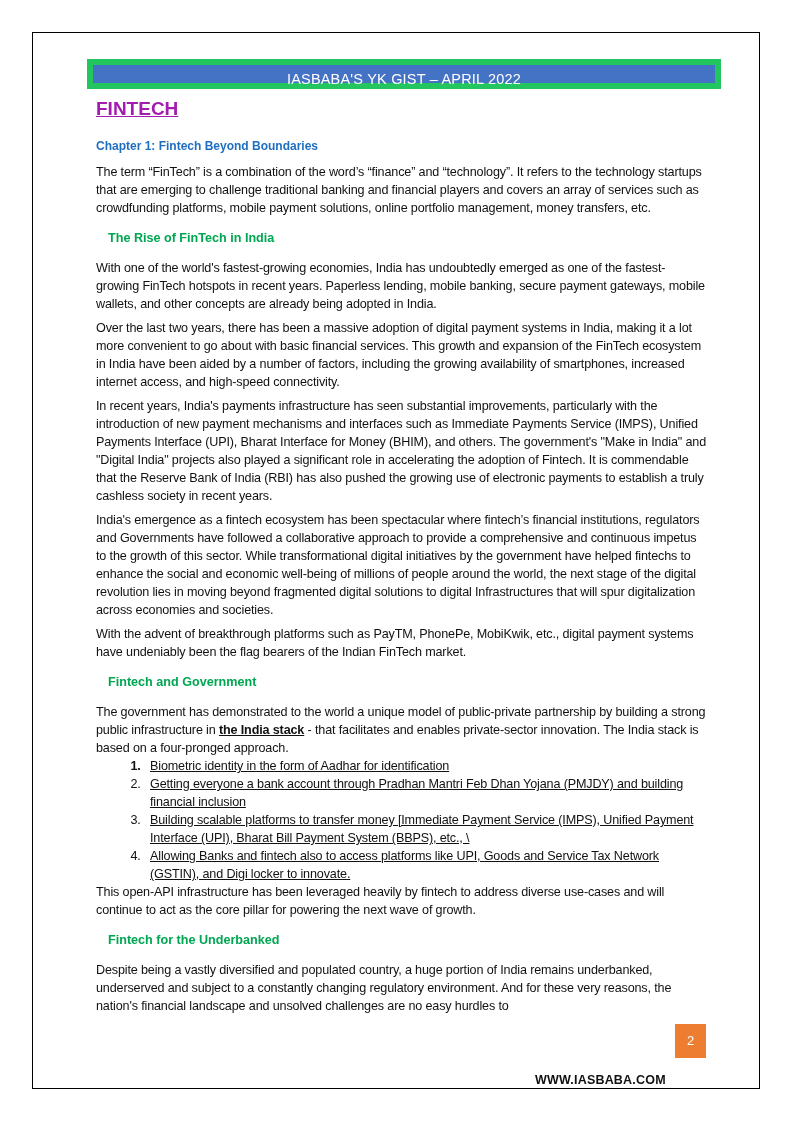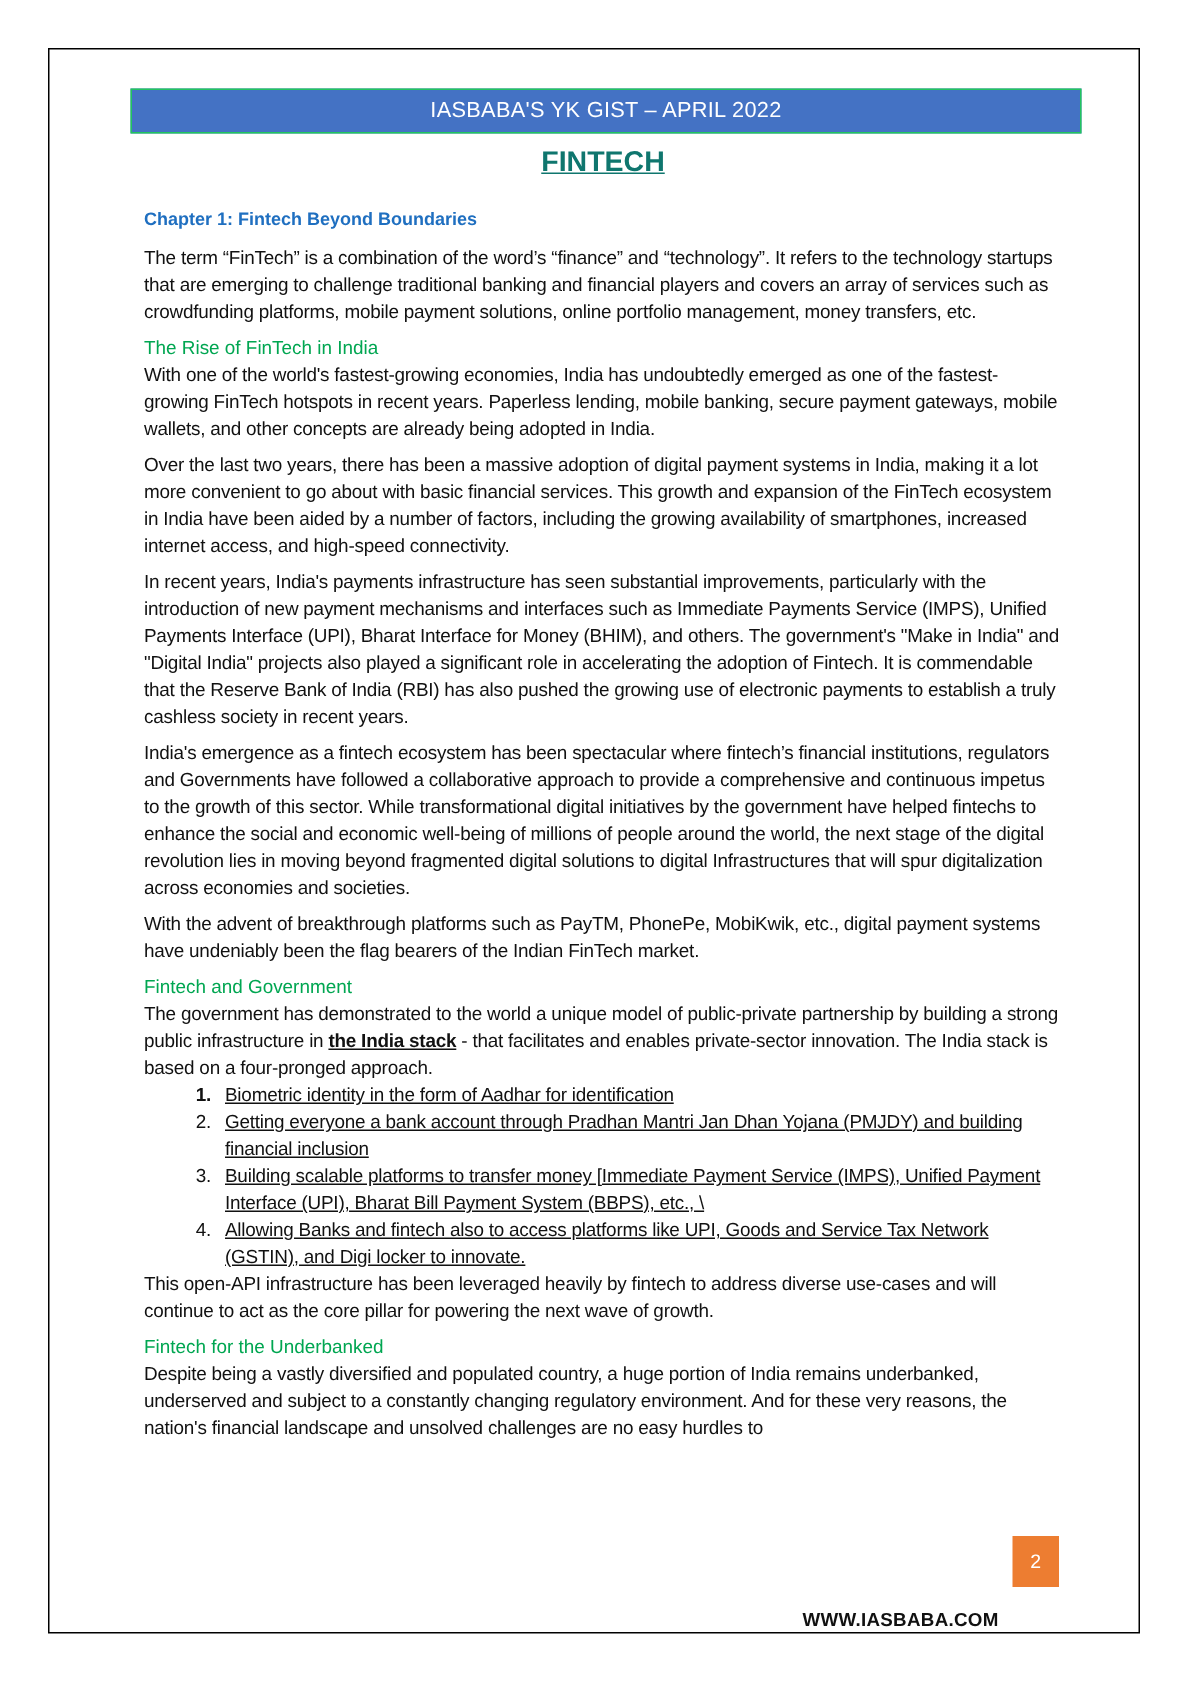--- a/index.html
+++ b/index.html
@@ -1,31 +1,31 @@
 <!DOCTYPE html>
 <html><head>
 <meta charset="utf-8">
 <style>
   html, body { margin: 0; padding: 0; background: #ffffff; }
   body { width: 794px; height: 1123px; position: relative; overflow: hidden;
          font-family: "Liberation Sans", sans-serif; color: #111; }
   .page-border { position: absolute; left: 32px; top: 32px; width: 728px; height: 1057px;
                  border: 1.5px solid #000; box-sizing: border-box; }
   .header-bar { position: absolute; left: 87px; top: 59px; width: 634px; height: 30px;
-                background: #4472C4; border: 1px solid #22c55e; box-sizing: border-box;
+                background: #4472C4; border: 6px solid #22c55e; box-sizing: border-box;
                 color: #fff; font-size: 14.5px; text-align: center; line-height: 28px;
                 letter-spacing: 0.2px; }
   .content { position: absolute; left: 96px; top: 96px; width: 612px;
              font-family: "Liberation Sans", sans-serif; font-size: 12.6px; line-height: 18px;
              color: #111; }
-  .section-title { font-size: 19px; font-weight: bold; color: #0f766e;
-                   text-decoration: underline; margin: 0; line-height: 26px; text-align: center; }
+  .section-title { font-size: 19px; font-weight: bold; color: #a21caf;
+                   text-decoration: underline; margin: 0; line-height: 26px; }
   .chapter-title { font-size: 12px; font-weight: bold; color: #1F6FC0;
                    margin: 13px 0 6px 0; line-height: 22px; }
-  .sub-heading { font-size: 12.6px; font-weight: normal; color: #00A651; margin: 0; line-height: 18px; }
+  .sub-heading { font-size: 12.6px; font-weight: bold; color: #00A651; margin: 12px; line-height: 18px; }
   p { margin: 0 0 6px 0; letter-spacing: -0.15px; }
   p.tight { margin-bottom: 0; }
   .italic { font-style: italic; }
   .link-strong { font-weight: bold; text-decoration: underline; }
   ol { margin: 0; padding-left: 48px; text-decoration: underline; }
   ol li { padding-left: 6px; letter-spacing: -0.15px; }
   ol li::marker { font-weight: normal; }
   ol li:first-child::marker { font-weight: bold; }
   .footer-site { position: absolute; left: 535px; top: 1033px; font-size: 12.5px;
                  font-weight: bold; color: #111; letter-spacing: 0.2px; margin-top: 40px; }
@@ -55,21 +55,21 @@
     <p>In recent years, India's payments infrastructure has seen substantial improvements, particularly with the introduction of new payment mechanisms and interfaces such as Immediate Payments Service (IMPS), Unified Payments Interface (UPI), Bharat Interface for Money (BHIM), and others. The government's "Make in India" and "Digital India" projects also played a significant role in accelerating the adoption of Fintech. It is commendable that the Reserve Bank of India (RBI) has also pushed the growing use of electronic payments to establish a truly cashless society in recent years.</p>
     <p>India's emergence as a fintech ecosystem has been spectacular where fintech’s financial institutions, regulators and Governments have followed a collaborative approach to provide a comprehensive and continuous impetus to the growth of this sector. While transformational digital initiatives by the government have helped fintechs to enhance the social and economic well-being of millions of people around the world, the next stage of the digital revolution lies in moving beyond fragmented digital solutions to digital Infrastructures that will spur digitalization across economies and societies.</p>
     <p>With the advent of breakthrough platforms such as PayTM, PhonePe, MobiKwik, etc., digital payment systems have undeniably been the flag bearers of the Indian FinTech market.</p>
   </div>
 
   <div>
     <h3 class="sub-heading">Fintech and Government</h3>
     <p class="tight"><span>The government has demonstrated to the world a unique model of public-private partnership by building a strong public infrastructure in </span><span class="link-strong">the India stack</span><span> - that facilitates and enables private-sector innovation. The India stack is based on a four-pronged approach.</span></p>
     <ol>
       <li>Biometric identity in the form of Aadhar for identification</li>
-      <li>Getting everyone a bank account through Pradhan Mantri Jan Dhan Yojana (PMJDY) and building financial inclusion</li>
+      <li>Getting everyone a bank account through Pradhan Mantri Feb Dhan Yojana (PMJDY) and building financial inclusion</li>
       <li>Building scalable platforms to transfer money [Immediate Payment Service (IMPS), Unified Payment Interface (UPI), Bharat Bill Payment System (BBPS), etc., \</li>
       <li>Allowing Banks and fintech also to access platforms like UPI, Goods and Service Tax Network (GSTIN), and Digi locker to innovate.</li>
     </ol>
     <p>This open-API infrastructure has been leveraged heavily by fintech to address diverse use-cases and will continue to act as the core pillar for powering the next wave of growth.</p>
   </div>
 
   <div>
     <h3 class="sub-heading">Fintech for the Underbanked</h3>
     <p>Despite being a vastly diversified and populated country, a huge portion of India remains underbanked, underserved and subject to a constantly changing regulatory environment. And for these very reasons, the nation's financial landscape and unsolved challenges are no easy hurdles to</p>
   </div>

